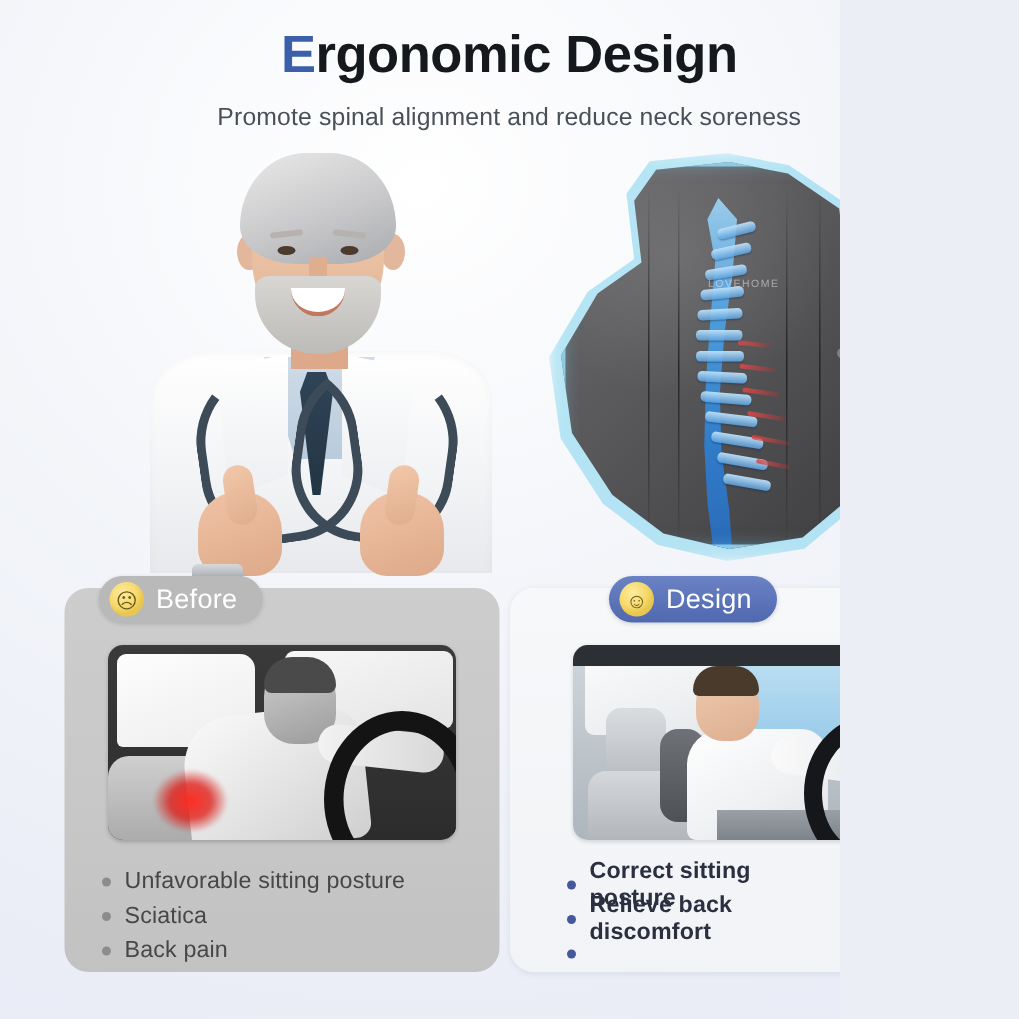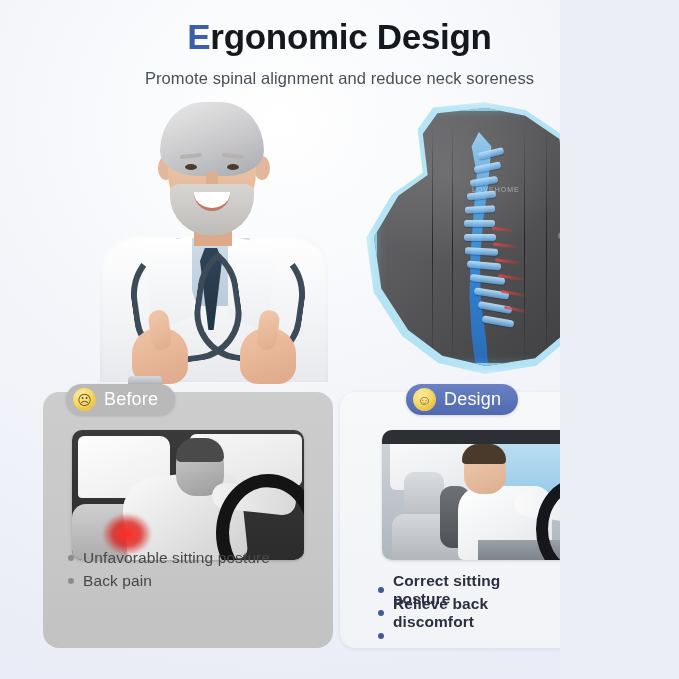--- a/index.html
+++ b/index.html
@@ -290,21 +290,21 @@
     background:#4a3a2c; border-radius:20px 20px 5px 5px; }
   .af-arm { position:absolute; left:132px; top:66px; width:84px; height:24px;
     background: linear-gradient(90deg,#fafafa,#e4e6e9); border-radius:12px; transform: rotate(8deg); }
   .af-wheel { position:absolute; right:4px; top:48px; width:62px; height:78px;
     border:12px solid #15171a; border-radius:50%; }
   .af-dash { position:absolute; left:96px; bottom:0; width:148px; height:20px;
     background: linear-gradient(180deg,#9aa0a6,#7d838a); }
 
   
   .bullets { position: absolute; }
-  #bullets-before { left: 68px; top: 546px; }
+  #bullets-before { left: 68px; top: 576px; }
   #bullets-after  { left: 378px; top: 578px; }
   .bullet-row { display: flex; align-items: center; gap: 9px; height: 23px; }
   .dot { width: 6px; height: 6px; border-radius: 50%; flex: none; }
   #bullets-before .dot { background: #8c8c8e; }
   #bullets-after  .dot { background: #46589c; }
   .bullet-text { font-size: 15.5px; letter-spacing: .1px; }
   #bullets-before .bullet-text { color: #474747; }
   #bullets-after  .bullet-text { color: #2b3040; font-weight: bold; }
 </style>
 </head>
@@ -402,20 +402,24 @@
     <span class="label">Before</span>
   </div>
 
   <div id="bullets-before" class="bullets">
     <div class="bullet-row">
       <span class="dot"></span>
       <span class="bullet-text">Unfavorable sitting posture</span>
     </div>
     <div class="bullet-row">
       <span class="dot"></span>
+      <span class="bullet-text">Sciatica</span>
+    </div>
+    <div class="bullet-row">
+      <span class="dot"></span>
       <span class="bullet-text">Back pain</span>
     </div>
   </div>
 
   <div id="panel-after" class="panel"></div>
 
   <div id="photo-after" class="photo">
     <div class="af-bg"></div>
     <div class="af-sky"></div>
     <div class="af-windshield"></div>

